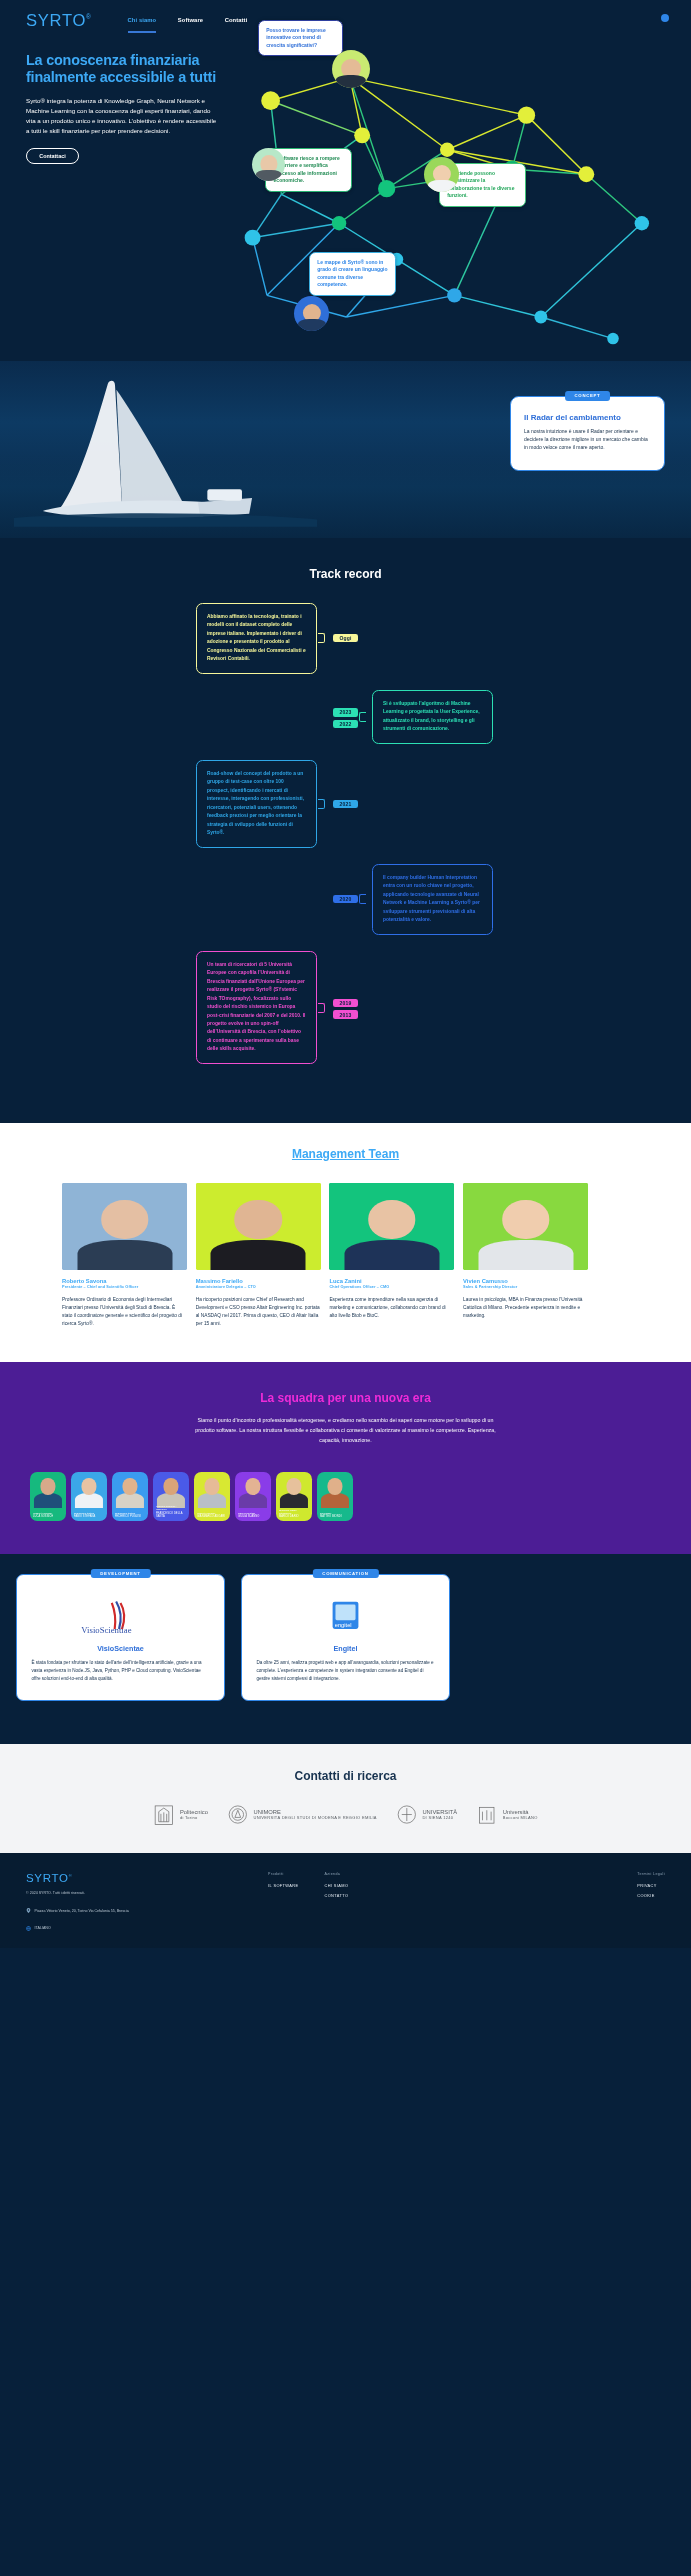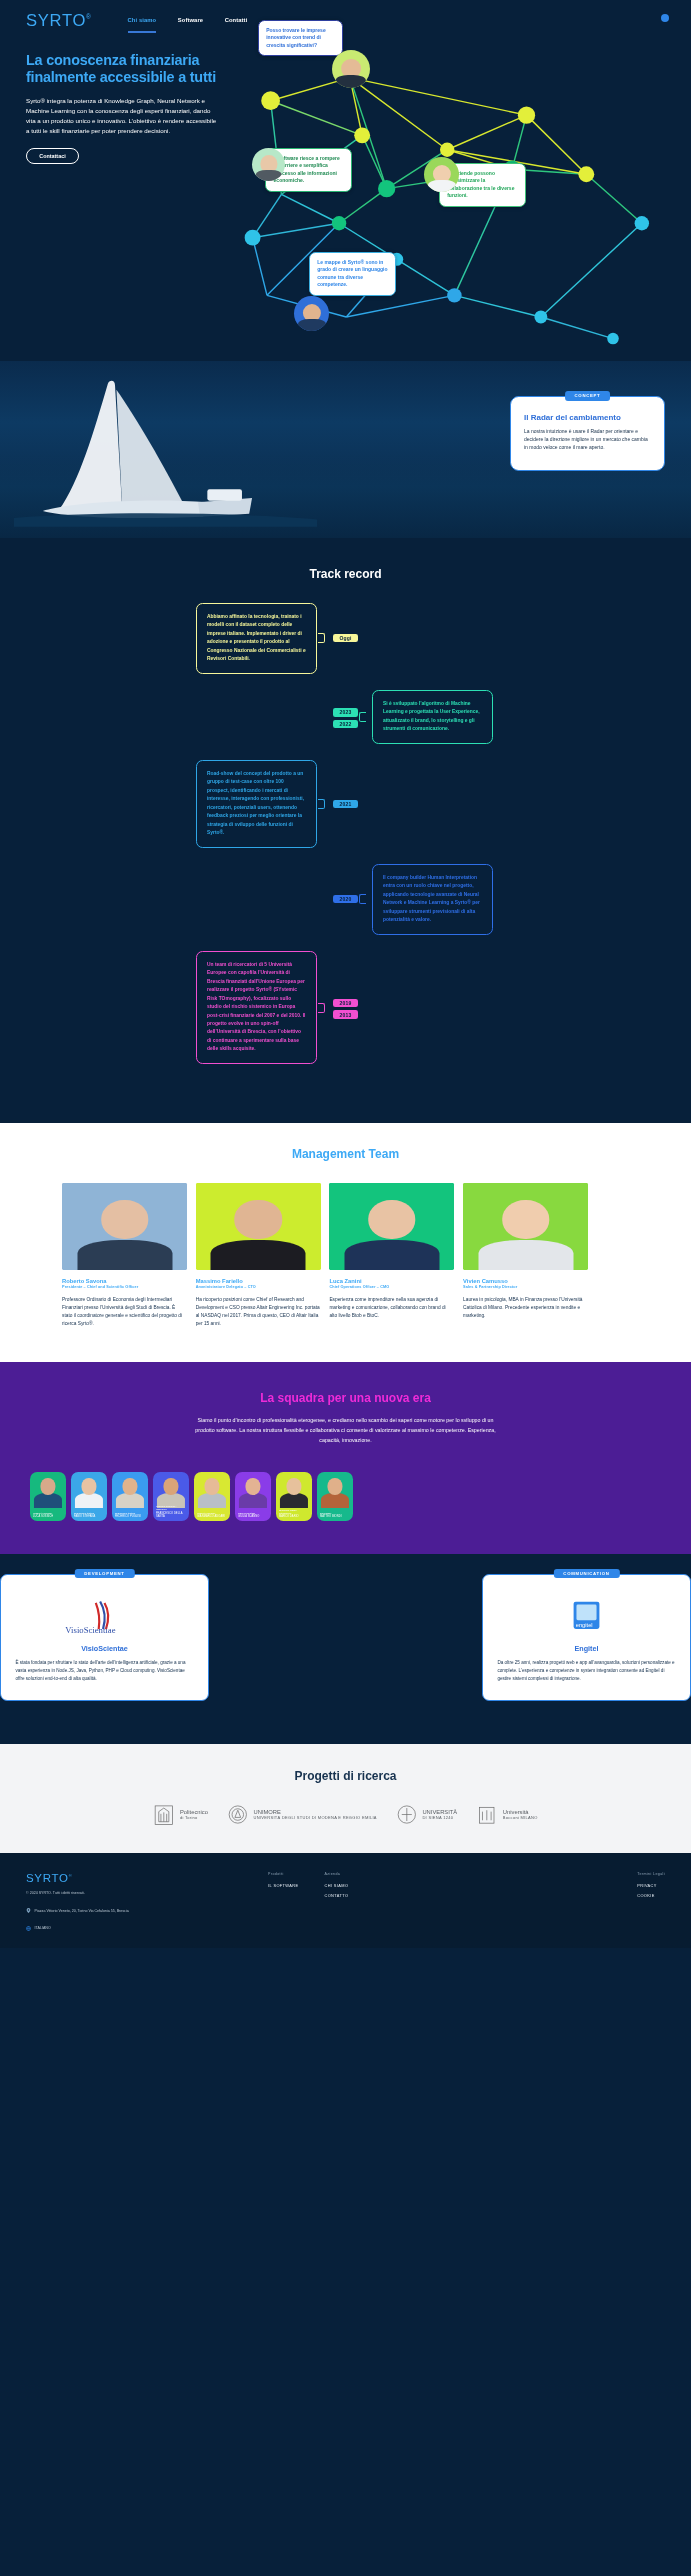--- a/index.html
+++ b/index.html
@@ -230,21 +230,21 @@
   }
   .notch {
     position: absolute;
     width: 6.5px; height: 10px;
     border-style: solid;
     border-width: 0.9px;
   }
 
   
   .mgmt { background: #ffffff; padding: 24.5px 0 33px; color: #17324f; }
-  .mgmt .section-title { color: #3da9f5; }
+  .mgmt .section-title { color: #3da9f5; text-decoration: underline; }
   .mgmt-grid {
     display: flex;
     gap: 8.7px;
     padding: 0 62px;
   }
   .mgmt-card { width: 125px; }
   .mgmt-photo {
     width: 125px; height: 87px;
     border-radius: 1.4px;
     position: relative;
@@ -305,21 +305,21 @@
     position: absolute; left: 0; right: 0; bottom: 2.2px;
     padding: 0 2.9px;
     text-align: left;
   }
   .squad-role { font-size: 2.5px; font-style: italic; color: #fff; line-height: 1.3; }
   .squad-name { font-size: 2.6px; color: #fff; letter-spacing: 0.1px; line-height: 1.3; }
 
   
   .partner { background: #07203a; padding: 20px 0 43px; }
   .partner .section-title { color: #3da9f5; margin-bottom: 19px; }
-  .partner-grid { display: flex; gap: 16px; justify-content: space-between; }
+  .partner-grid { display: flex; gap: 16px; justify-content: flex-start; padding-left: 16px; }
   .partner-card {
     width: 209px;
     background: #fff;
     border-radius: 7.2px;
     border: 1.1px solid #2f86e8;
     padding: 19px 14.4px 17.3px;
     position: relative;
     text-align: center;
     color: #17324f;
   }
@@ -663,21 +663,21 @@
           </svg>
         </div>
         <div class="partner-name">Engitel</div>
         <p class="partner-desc">Da oltre 25 anni, realizza progetti web e app all’avanguardia, soluzioni personalizzate e complete. L’esperienza e competenze in system integration consente ad Engitel di gestire sistemi complessi di integrazione.</p>
       </div>
 
     </div>
   </section>
 
   <section class="ricerca">
-    <h2 class="section-title">Progetti di ricerca</h2>
+    <h2 class="section-title">Contatti di ricerca</h2>
     <div class="uni-row">
 
       <div class="uni">
         <svg width="21.6" height="24.5" viewBox="0 0 30 34">
           <rect x="3" y="4" width="24" height="26" fill="none" stroke="#555" stroke-width="1"></rect>
           <path d="M8 26 L8 12 L15 7 L22 12 L22 26 Z" fill="none" stroke="#555" stroke-width="1"></path>
           <path d="M11 26 L11 15 M15 26 L15 13 M19 26 L19 15" stroke="#555" stroke-width="1"></path>
         </svg>
         <div class="uni-txt">
           <span>Politecnico</span>

